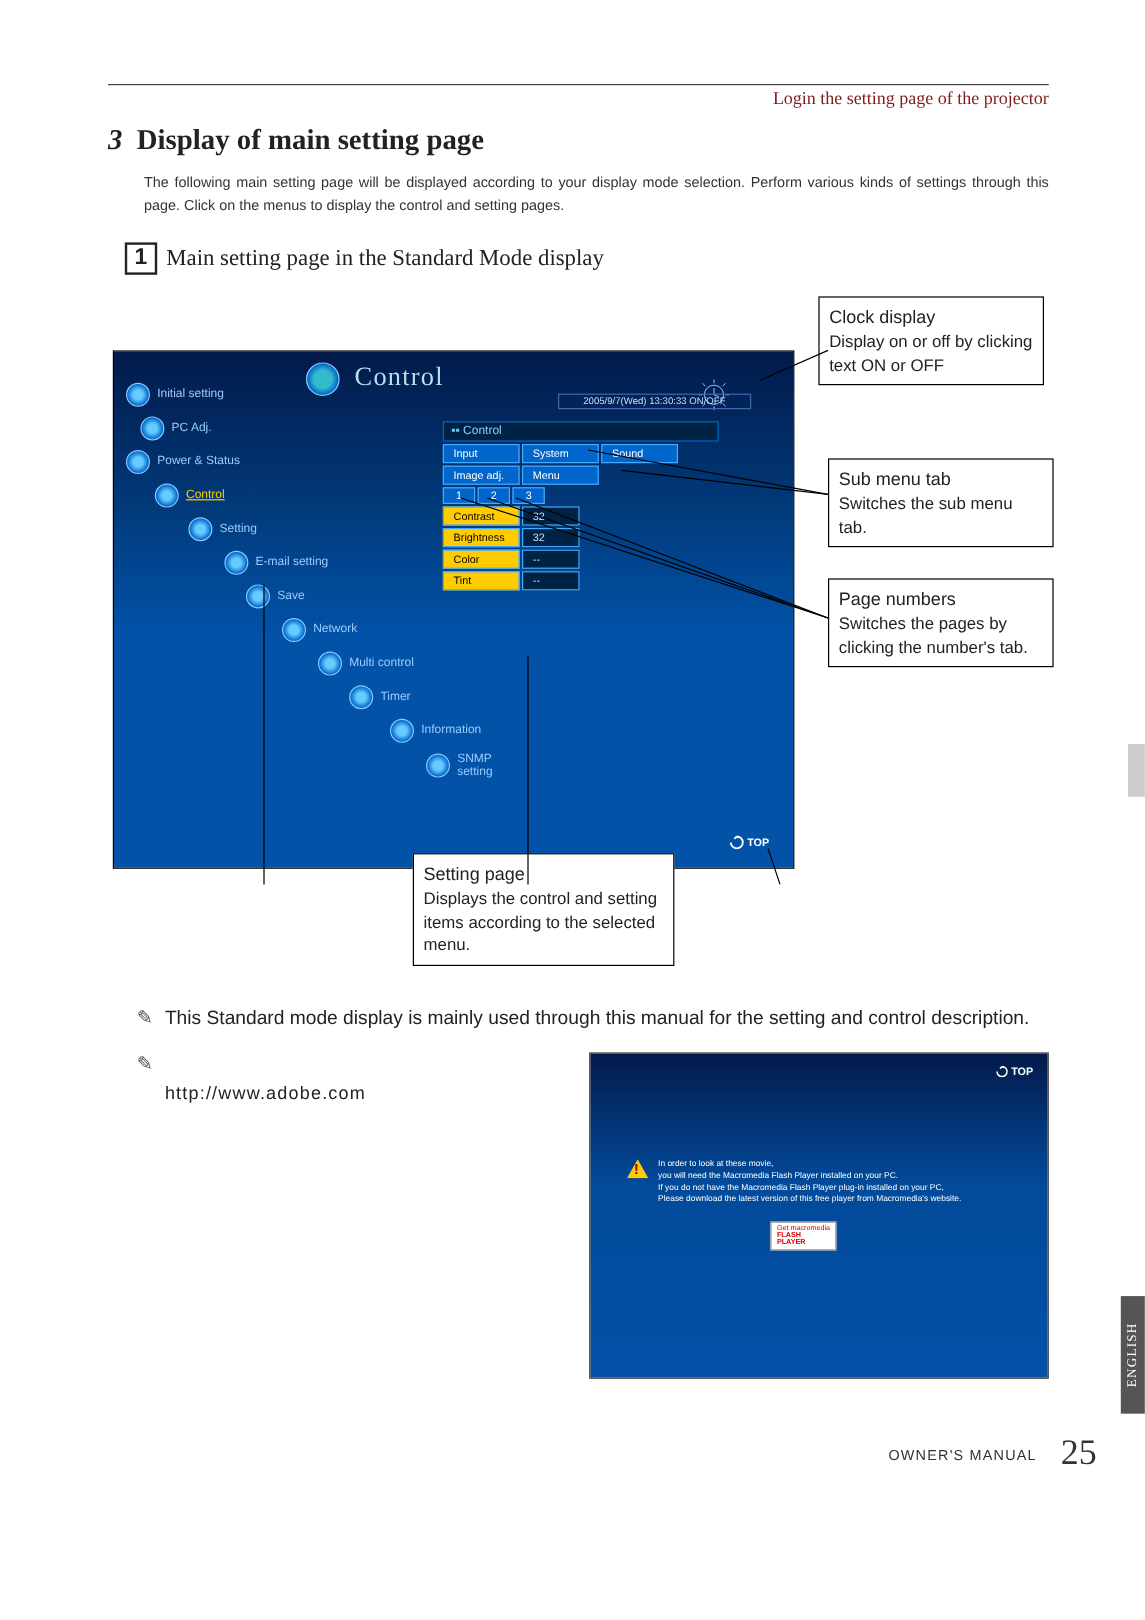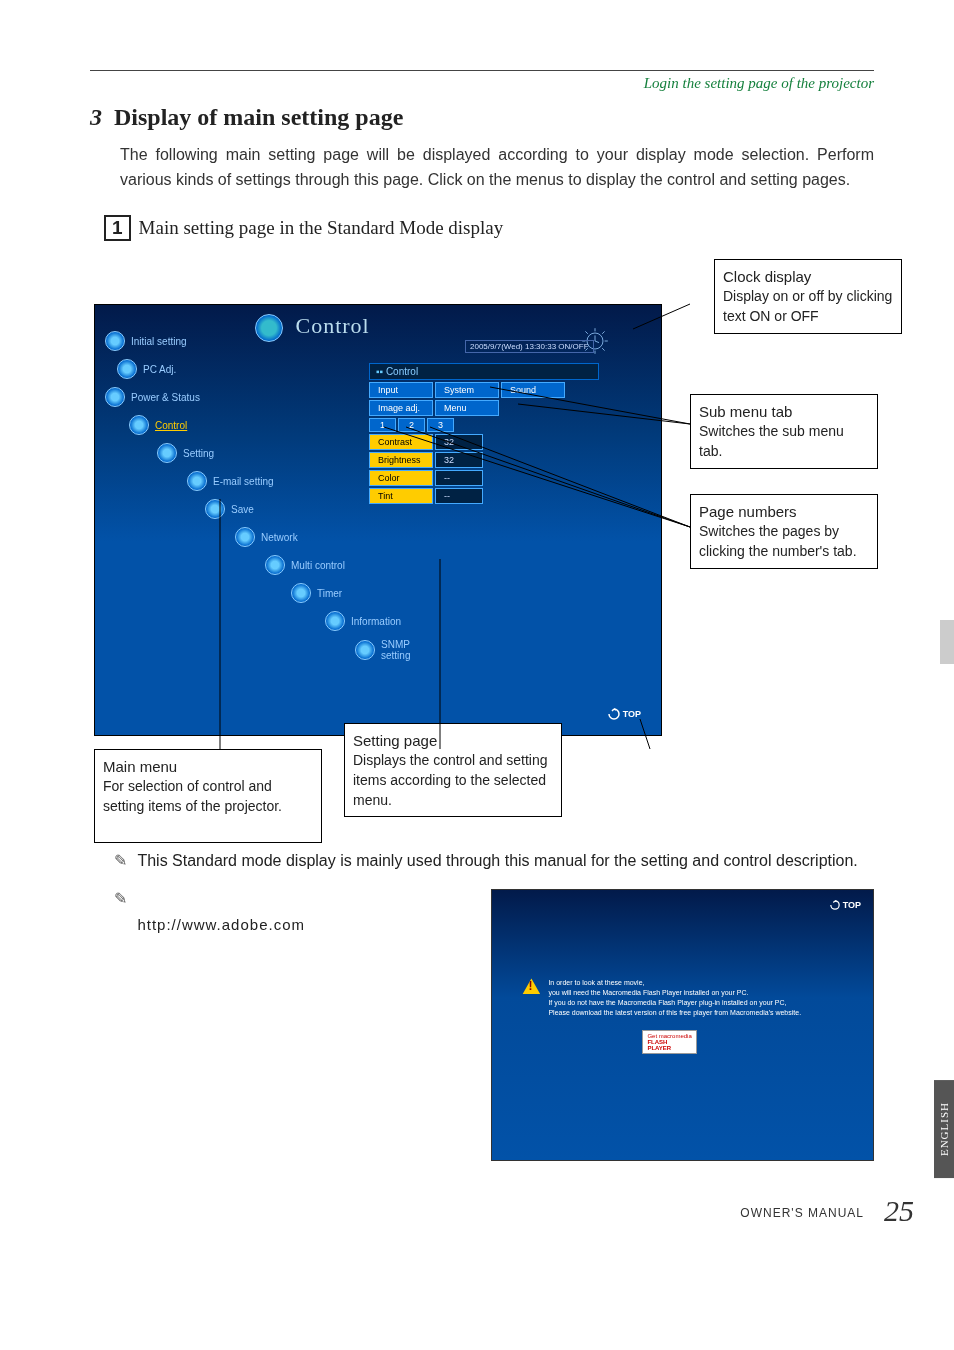--- a/index.html
+++ b/index.html
@@ -1,70 +1,70 @@
 <!DOCTYPE html>
 <html><head>
 <meta charset="utf-8">
 <style>
   body{margin:0;font-family:Arial,Helvetica,sans-serif;background:#fff;color:#222;width:954px}
   .page{padding:70px 80px 30px 90px;position:relative;min-height:1250px;box-sizing:border-box}
   .hdr-line{border-top:1px solid #444;margin-bottom:4px}
-  .hdr{font-style:italic;font-family:Georgia,serif;font-size:15px;text-align:right;margin-bottom:12px;color:#15803d}
+  .hdr{font-family:Georgia,serif;font-size:15px;text-align:right;margin-bottom:12px;color:#7f1d1d}
   .section-title{font-family:Georgia,serif;font-size:24px;margin:0 0 10px 0}
   .step-num{font-style:italic;font-weight:bold;margin-right:6px}
-  .body-text{margin:12px 0 22px 30px;font-size:16px;line-height:1.55;text-align:justify;color:#333}
+  .body-text{margin:12px 0 22px 30px;font-size:12px;line-height:1.55;text-align:justify;color:#333}
   .sub-title{font-family:Georgia,serif;font-size:19px;margin:0 0 18px 14px;display:flex;align-items:center}
   .boxed-num{display:inline-block;border:2px solid #222;padding:0 6px;font-family:Arial;font-weight:bold;margin-right:8px;line-height:1.2}
   .figure-wrap{position:relative;margin-left:0;height:590px}
   .screenshot{position:absolute;left:4px;top:45px;width:566px;height:430px;background:linear-gradient(#021a4a,#013a7a 30%,#0252a8 55%,#0252a8);border:1px solid #000}
   .ss-header{position:absolute;left:160px;top:8px;font-family:Georgia,serif;font-size:22px;color:#bde;letter-spacing:1px}
   .ss-header-icon{display:inline-block;width:26px;height:26px;background:radial-gradient(circle,#3bc 40%,#06c 70%);border-radius:50%;vertical-align:middle;margin-right:6px;border:1px solid #8cf}
   .ss-clock{position:absolute;right:50px;top:20px;width:32px;height:32px}
   .ss-clock svg{width:100%;height:100%}
-  .ss-datebar{position:absolute;left:370px;top:35px;font-size:8px;color:#cdf;border:1px solid #46a;padding:1px 4px}
+  .ss-datebar{position:absolute;left:370px;top:35px;font-size:8px;color:#cdf;border:1px solid #46a;padding:1px 20px}
   .menu-col{position:absolute;left:10px;top:22px;width:250px}
   .menu-item{display:flex;align-items:center;font-size:10px;color:#9cf;padding:4px 0;margin-left:0}
   .menu-item.m2{margin-left:0}.menu-item.m3{margin-left:12px}.menu-item.m4{margin-left:24px}
   .menu-item.m5{margin-left:52px}.menu-item.m6{margin-left:82px}.menu-item.m7{margin-left:100px}
   .menu-item.m8{margin-left:130px}.menu-item.m9{margin-left:160px}.menu-item.m10{margin-left:186px}
   .menu-item.m11{margin-left:220px}.menu-item.m12{margin-left:250px}
   .mi-icon{width:18px;height:18px;background:radial-gradient(circle,#6cf 30%,#06c 70%);border-radius:50%;margin-right:6px;flex-shrink:0;border:1px solid #8cf}
   .menu-item.sel{color:#fc0;text-decoration:underline}
   .panel{position:absolute;left:274px;top:58px;width:230px}
   .panel-title{background:#024;color:#8cf;font-size:10px;padding:2px 6px;border:1px solid #06c}
   .panel-row{display:flex;margin-top:2px}
   .panel-cell{background:#06c;color:#fff;font-size:9px;padding:2px 8px;margin-right:2px;border:1px solid #4af;min-width:46px}
   .panel-cell.y{background:#fc0;color:#000}
   .panel-cell.val{background:#024;color:#cdf;min-width:30px;}
   .tiny-tabs{display:flex;margin-top:2px}
   .tiny-tab{background:#06c;color:#fff;font-size:9px;padding:1px 10px;margin-right:2px;border:1px solid #4af}
   .top-icon{position:absolute;right:20px;bottom:15px;color:#fff;font-size:9px;display:flex;align-items:center;gap:3px}
   .callout{position:absolute;background:#fff;border:1px solid #000;padding:6px 8px;font-size:14px;line-height:1.4}
   .callout .ct{font-size:15px}
-  .co1{left:624px;top:0;width:170px}
+  .co1{left:592px;top:0;width:170px}
   .co2{left:600px;top:135px;width:170px}
   .co3{left:600px;top:235px;width:170px}
   .co4{left:4px;top:490px;width:210px;height:80px}
   .co5{left:254px;top:464px;width:200px;height:80px}
   .co6{left:484px;top:490px;width:170px;height:60px}
   .note{display:flex;margin:0 0 16px 24px;font-size:16px;line-height:1.5}
   .note-icon{margin-right:10px;color:#555;flex-shrink:0}
   .note2-wrap{display:flex;margin-left:24px}
   .note2-text{flex:0 0 340px;font-size:15px;line-height:1.55;text-align:justify;letter-spacing:1px}
   .flash-box{flex:1;margin-left:14px;height:270px;background:linear-gradient(#021a4a,#024a9a 40%,#0252a8);border:1px solid #333;position:relative}
   .flash-top{position:absolute;right:12px;top:10px;color:#fff;font-size:9px;display:flex;align-items:center;gap:3px}
   .flash-warn{position:absolute;left:30px;top:88px;right:30px;display:flex}
   .warn-tri{width:18px;height:16px;background:#fc0;clip-path:polygon(50% 0,100% 100%,0 100%);position:relative;flex-shrink:0;margin-right:8px}
   .warn-tri::after{content:"!";position:absolute;left:6px;top:1px;font-size:12px;font-weight:bold;color:#800}
   .warn-txt{font-size:7px;color:#fff;line-height:1.4}
   .flash-btn{position:absolute;left:150px;top:140px;background:#fff;font-size:6px;padding:2px 4px;color:#c00;border:1px solid #999}
   .lang-tab{position:absolute;right:0;top:1080px;background:#555;color:#fff;font-size:11px;padding:22px 4px;writing-mode:vertical-rl;transform:rotate(180deg);font-family:Georgia,serif;letter-spacing:1px}
   .index-tab{position:absolute;right:0;top:620px;width:14px;height:44px;background:#ccc}
   .footer{position:absolute;bottom:30px;right:90px;font-size:12px;letter-spacing:1px;color:#333}
-  .pagenum{position:absolute;bottom:22px;right:40px;font-family:Georgia,serif;font-style:italic;font-size:30px;color:#333}
+  .pagenum{position:absolute;bottom:22px;right:40px;font-family:Georgia,serif;font-size:30px;color:#333}
   svg.lead-svg{position:absolute;overflow:visible;pointer-events:none}
 </style>
 </head>
 <body>
 
 <div class="page">
   <div class="hdr-line"></div>
   <div class="hdr">Login the setting page of the projector</div>
 
   <h2 class="section-title">
@@ -207,24 +207,20 @@
       <div>Display on or off by clicking text ON or OFF</div>
     </div>
     <div class="callout co3">
       <div class="ct">Page numbers</div>
       <div>Switches the pages by clicking the number's tab.</div>
     </div>
     <div class="callout co2">
       <div class="ct">Sub menu tab</div>
       <div>Switches the sub menu tab.</div>
     </div>
-    <div class="callout co4">
-      <div class="ct">Main menu</div>
-      <div>For selection of  control and setting items of the projector.</div>
-    </div>
     <div class="callout co5">
       <div class="ct">Setting page</div>
       <div>Displays the control and setting items according to the selected menu.</div>
     </div>
 
     <svg class="lead-svg" style="left:0;top:0;width:790px;height:590px">
       <line x1="600" y1="45" x2="543" y2="70" stroke="#000"></line>
       <line x1="600" y1="165" x2="400" y2="128" stroke="#000"></line>
       <line x1="600" y1="165" x2="428" y2="145" stroke="#000"></line>
       <line x1="600" y1="268" x2="340" y2="168" stroke="#000"></line>

